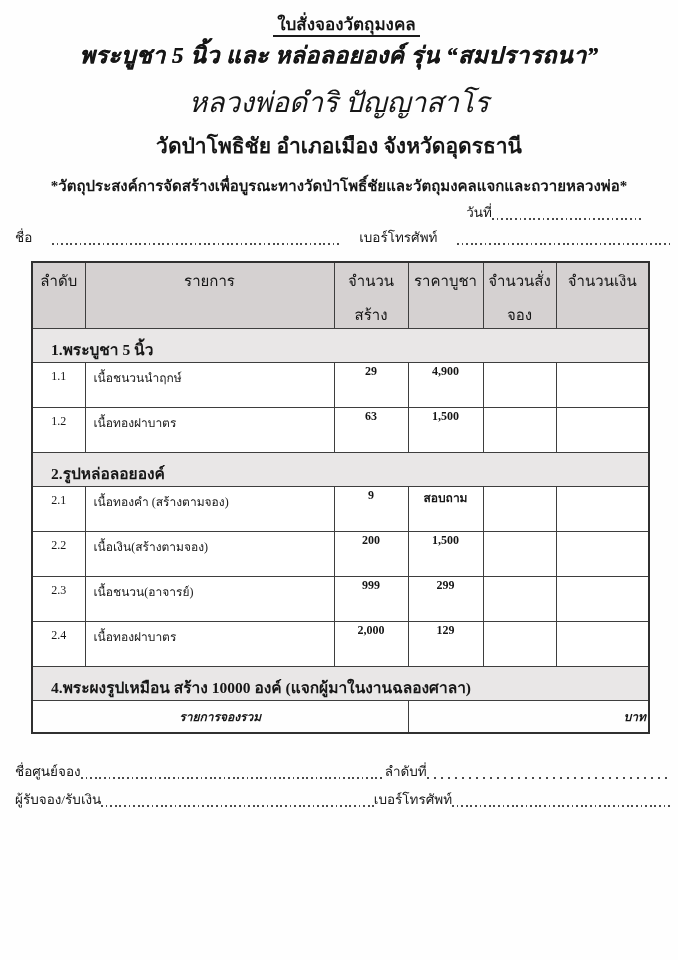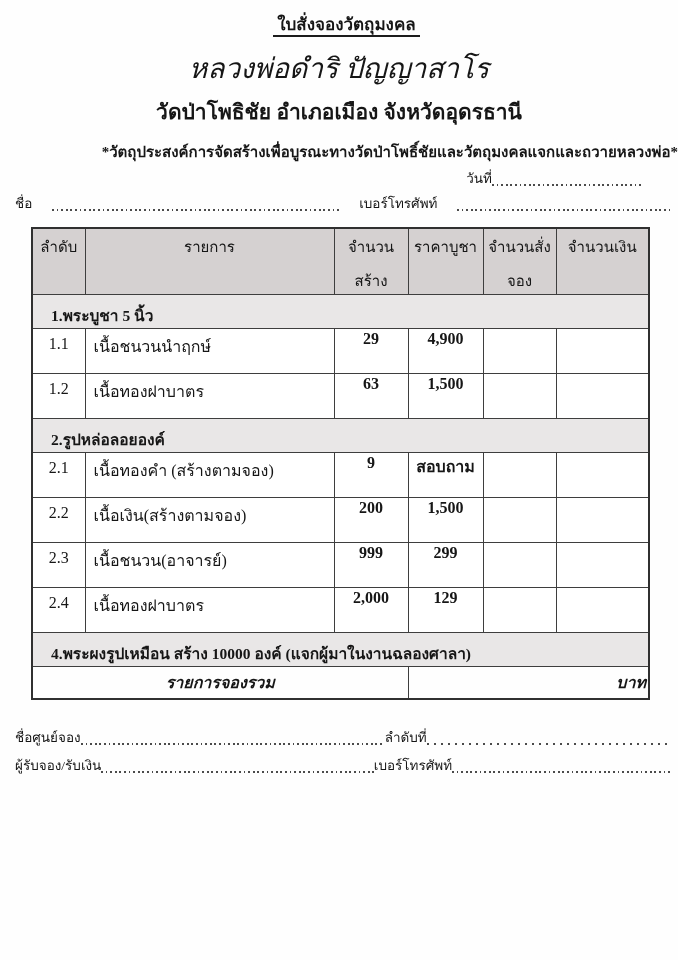--- a/index.html
+++ b/index.html
@@ -20,21 +20,20 @@
     height: 960px;
     background: #fefefe;
     box-sizing: border-box;
     padding-top: 10px;
   }
   
   .hdr { text-align: center; }
   .t1 {
     font-size: 17px;
     font-weight: bold;
-    margin-bottom: 9px;
     padding-left: 15px;
   }
   .t1 span {
     border-bottom: 2px solid #1c1c1c;
     padding: 0 4px 1px 4px;
   }
   .t2 {
     font-size: 23px;
     font-weight: 800;
     font-style: italic;
@@ -50,21 +49,20 @@
   }
   .t4 {
     font-size: 21px;
     font-weight: bold;
     margin-bottom: 12px;
   }
   .purpose {
     font-size: 15px;
     font-weight: bold;
     margin-bottom: 7px;
-    text-align: right;
   }
   
   .fline {
     display: flex;
     align-items: flex-end;
     font-size: 13.5px;
     line-height: 1.25;
   }
   .fline .lbl { white-space: nowrap; }
   .fill {
@@ -93,21 +91,21 @@
   
   table.order {
     border-collapse: collapse;
     margin: 14px 0 0 31px;
     width: 617px;
     table-layout: fixed;
   }
   table.order td {
     border: 1.6px solid #3e3e3e;
     box-sizing: border-box;
-    font-size: 16px;
+    font-size: 12px;
     vertical-align: top;
   }
   table.order { border: 2.5px solid #303030; }
   tr.hrow td {
     background: #d5d1d1;
     height: 56px;
     font-weight: normal;
     font-size: 15px;
     text-align: center;
     padding-top: 6px;
@@ -139,20 +137,21 @@
 </style>
 </head>
 <body>
 
 <div class="page">
 
   <div class="hdr">
     <div class="t1">
       <span>ใบสั่งจองวัตถุมงคล</span>
     </div>
+    <div class="t2">พระบูชา 5 นิ้ว และ หล่อลอยองค์ รุ่น “สมปรารถนา”</div>
     <div class="t3">หลวงพ่อดำริ ปัญญาสาโร</div>
     <div class="t4">วัดป่าโพธิชัย อำเภอเมือง จังหวัดอุดรธานี</div>
     <div class="purpose">*วัตถุประสงค์การจัดสร้างเพื่อบูรณะทางวัดป่าโพธิ์ชัยและวัตถุมงคลแจกและถวายหลวงพ่อ*</div>
   </div>
 
   <div class="fline date-line">
     <span class="lbl">วันที่</span>
     <span class="fill"></span>
   </div>
 

